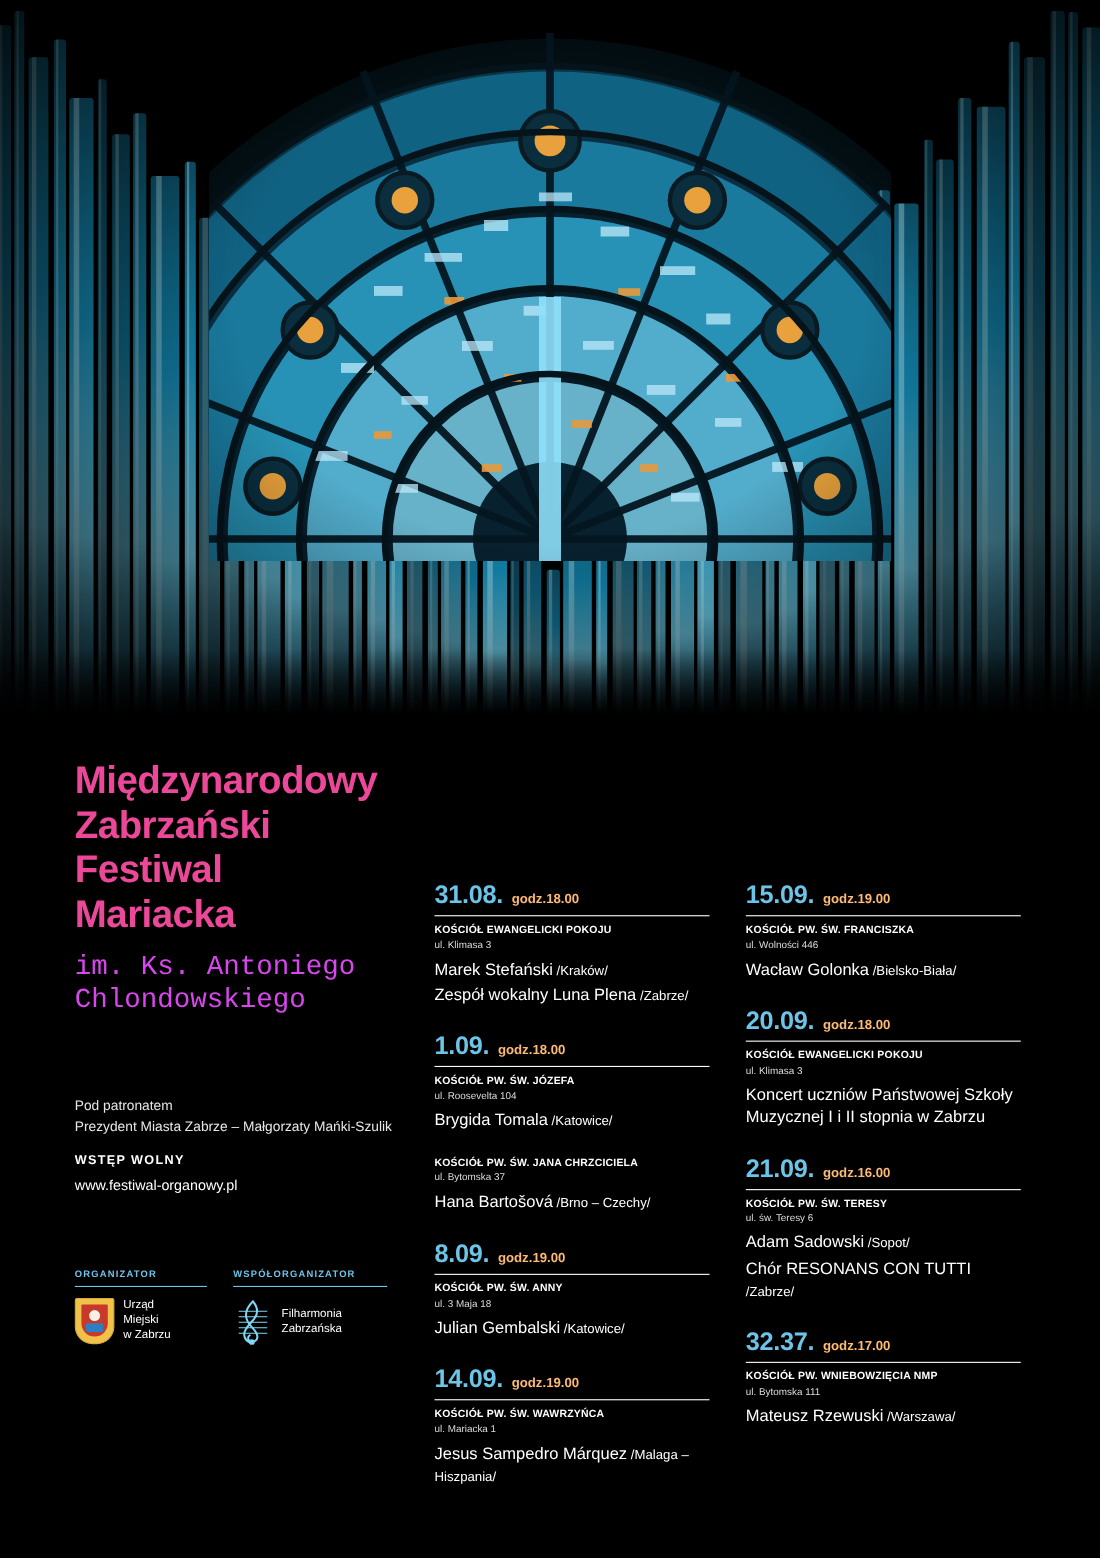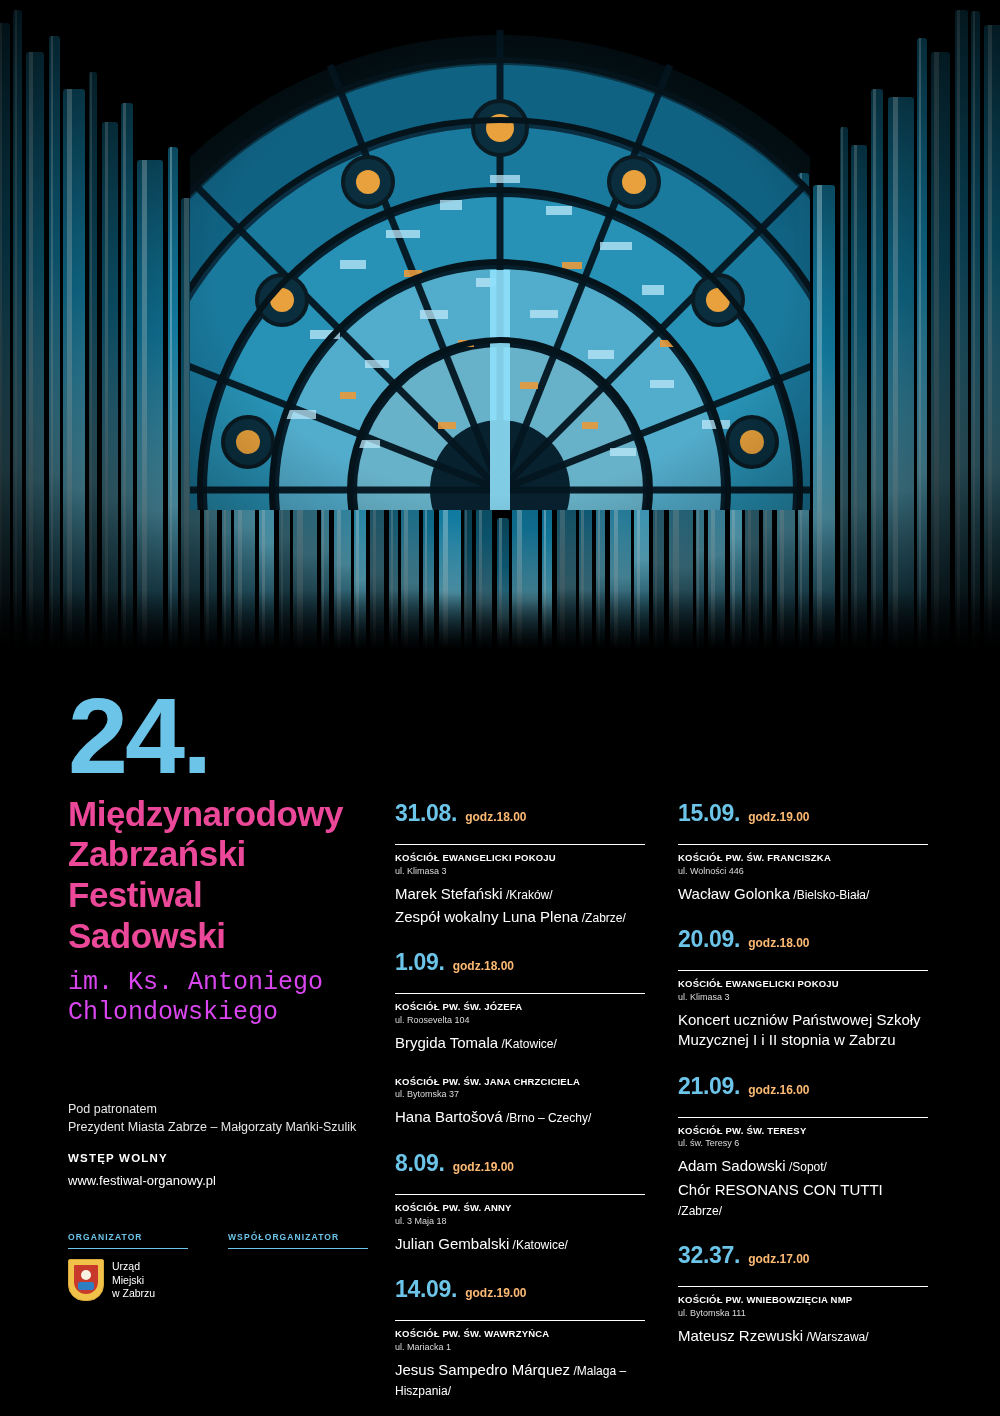--- a/index.html
+++ b/index.html
@@ -114,23 +114,23 @@
     letter-spacing: 1.2px;
     color: #ffffff;
   }
   .website {
     margin-top: 9px;
     font-size: 13px;
     color: #ffffff;
   }
 
   .org-row {
-    margin-top: 44px;
+    margin-top: 68px;
     display: flex;
-    gap: 40px;
+    gap: 24px;
   }
   .org-block { width: 120px; }
   .org-block.wide { width: 140px; }
   .org-label {
     font-size: 8.5px;
     font-weight: bold;
     letter-spacing: 1.1px;
     color: #6cc4e8;
     padding-bottom: 6px;
     border-bottom: 1px solid #6cc4e8;
@@ -197,21 +197,21 @@
   }
   .prog-col.col1 { left: 395px; top: 800px; }
   .prog-col.col2 { left: 678px; top: 800px; }
 
   .event { margin-bottom: 22px; }
   .event-head {
     display: flex;
     align-items: baseline;
     gap: 8px;
     border-bottom: 1px solid #ffffff;
-    padding-bottom: 17px;
+    padding-bottom: 5px;
   }
   .event-date {
     font-size: 23px;
     font-weight: bold;
     color: #6cc4e8;
     letter-spacing: -0.3px;
   }
   .event-time {
     font-size: 12px;
     font-weight: bold;
@@ -404,26 +404,25 @@
         </g>
       </g>
     </svg>
   </div>
 
   <div class="vignette"></div>
   <div class="fade-bottom"></div>
 </div>
 
 <div class="left-col">
-  <div class="edition-number">24.</div>
   <div class="festival-title">
     <div>Międzynarodowy</div>
     <div>Zabrzański</div>
     <div>Festiwal</div>
-    <div>Sadowski</div>
+    <div>Mariacka</div>
   </div>
   <div class="festival-subtitle">
     <div>im. Ks. Antoniego</div>
     <div>Chlondowskiego</div>
   </div>
 
   <div class="patronage">
     <div>Pod patronatem</div>
     <div>Prezydent Miasta Zabrze – Małgorzaty Mańki-Szulik</div>
   </div>
@@ -441,20 +440,38 @@
         <div class="org-text">
           <div>Urząd</div>
           <div>Miejski</div>
           <div>w Zabrzu</div>
         </div>
       </div>
     </div>
 
     <div class="org-block wide">
       <div class="org-label">WSPÓŁORGANIZATOR</div>
+      <div class="org-body">
+        <div class="clef">
+          <svg viewBox="0 0 36 44" width="36" height="44" aria-hidden="true">
+            <path d="M18 3 C12 9 10 15 13 21 C16 27 22 30 22 35 C22 39 18 41 15 39 C13 37.5 13 35 15 34
+                     M18 3 C22 8 23 14 19 19 C15 24 10 28 10 33 C10 38 14 41 18 41" fill="none" stroke="#7fd8f2" stroke-width="1.8" stroke-linecap="round"></path>
+            <circle cx="17" cy="40" r="2.6" fill="#7fd8f2"></circle>
+            <line x1="5" y1="12" x2="31" y2="12" stroke="#7fd8f2" stroke-width="1"></line>
+            <line x1="5" y1="17" x2="31" y2="17" stroke="#7fd8f2" stroke-width="1"></line>
+            <line x1="5" y1="22" x2="31" y2="22" stroke="#7fd8f2" stroke-width="1"></line>
+            <line x1="5" y1="27" x2="31" y2="27" stroke="#7fd8f2" stroke-width="1"></line>
+            <line x1="5" y1="32" x2="31" y2="32" stroke="#7fd8f2" stroke-width="1"></line>
+          </svg>
+        </div>
+        <div class="org-text">
+          <div>Filharmonia</div>
+          <div>Zabrzańska</div>
+        </div>
+      </div>
     </div>
   </div>
 </div>
 
 <div class="prog-col col1" id="prog-col-1">
     <div class="event">
       <div class="event-head">
         <div class="event-date">31.08.</div>
         <div class="event-time">godz.18.00</div>
       </div>

